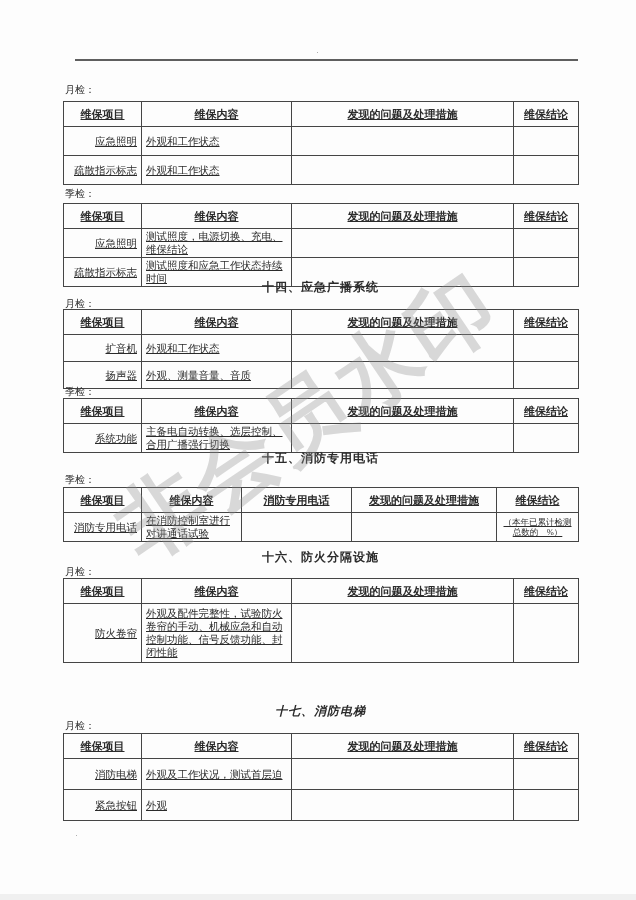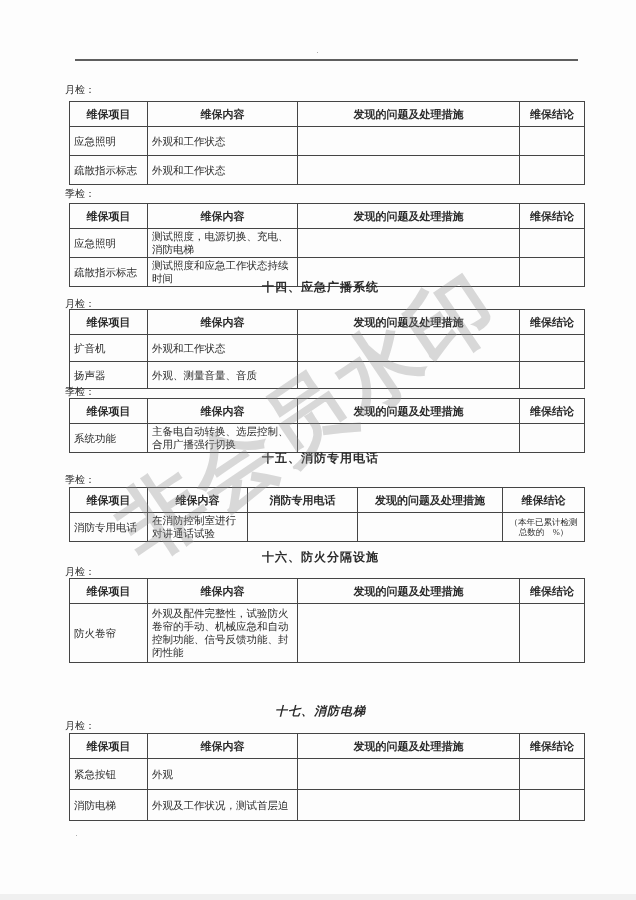--- a/index.html
+++ b/index.html
@@ -20,27 +20,27 @@
     font-size:85px;line-height:85px;font-weight:bold;letter-spacing:2px;
     color:#8f8f8f;opacity:0.33;white-space:nowrap;
     transform:rotate(-34deg);transform-origin:0 100%;
   }
 
   .blabel{position:absolute;left:65px;font-size:10px;line-height:13px;}
   .bhead{position:absolute;left:63px;width:515px;text-align:center;
          font-size:12px;font-weight:bold;letter-spacing:1px;line-height:16px;}
 
   table.mtable{
-    position:absolute;left:69px;width:515px;
+    position:absolute;left:63px;width:515px;
     border-collapse:collapse;table-layout:fixed;
-    font-size:10.5px;line-height:13px;
+    font-size:10.5px;line-height:13px;text-decoration:underline;
   }
   .mtable th,.mtable td{border:1px solid #454545;padding:1px 4px;vertical-align:middle;overflow:hidden;}
   .mtable th{font-weight:bold;text-align:center;height:22px;font-size:11px;padding:1px 2px;}
-  td.item{text-align:left;}
+  td.item{text-align:right;}
   td.content{text-align:left;margin-top:32px;}
   td.problem{}
   td.concl{text-align:center;}
   .small-note{font-size:8.5px;line-height:10px;text-align:center;color:#2b2b2b;}
 
   col.c1{width:78px;}  col.c2{width:150px;} col.c3{width:222px;} col.c4{width:65px;}
   col.d1{width:78px;}  col.d2{width:100px;} col.d3{width:110px;} col.d4{width:145px;} col.d5{width:82px;}
 
   .t1 td{height:26px;}
   .t3 td{height:24px;}
@@ -110,21 +110,21 @@
       </colgroup>
     <tbody>
         <tr>
       <th>维保项目</th>
       <th>维保内容</th>
       <th>发现的问题及处理措施</th>
       <th>维保结论</th>
     </tr>
     <tr>
       <td class="item">应急照明</td>
-      <td class="content">测试照度，电源切换、充电、消防电梯</td>
+      <td class="content">测试照度，电源切换、充电、维保结论</td>
       <td class="problem"></td>
       <td class="concl"></td>
     </tr>
     <tr>
       <td class="item">疏散指示标志</td>
       <td class="content">测试照度和应急工作状态持续时间</td>
       <td class="problem"></td>
       <td class="concl"></td>
     </tr>
   </tbody>
@@ -248,28 +248,28 @@
         <col class="c4">
       </colgroup>
     <tbody>
         <tr>
       <th>维保项目</th>
       <th>维保内容</th>
       <th>发现的问题及处理措施</th>
       <th>维保结论</th>
     </tr>
     <tr>
+      <td class="item">消防电梯</td>
+      <td class="content">外观及工作状况，测试首层迫</td>
+      <td class="problem"></td>
+      <td class="concl"></td>
+    </tr>
+    <tr>
       <td class="item">紧急按钮</td>
       <td class="content">外观</td>
-      <td class="problem"></td>
-      <td class="concl"></td>
-    </tr>
-    <tr>
-      <td class="item">消防电梯</td>
-      <td class="content">外观及工作状况，测试首层迫</td>
       <td class="problem"></td>
       <td class="concl"></td>
     </tr>
   </tbody>
     </table>
 
   <div class="bottom-mark">·</div>
   <div class="bottom-strip"></div>
 </div>
 

